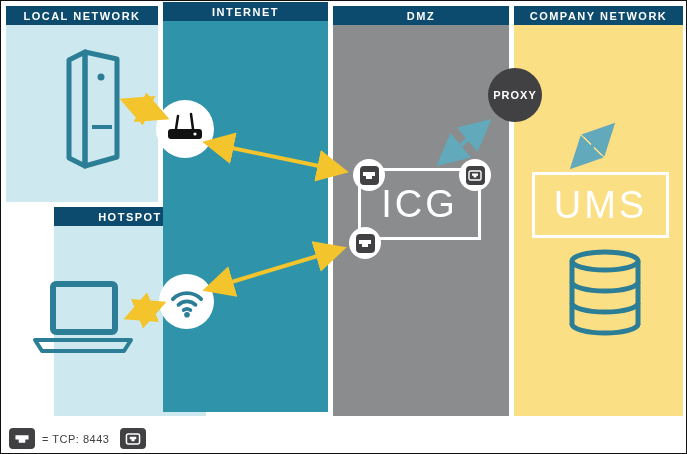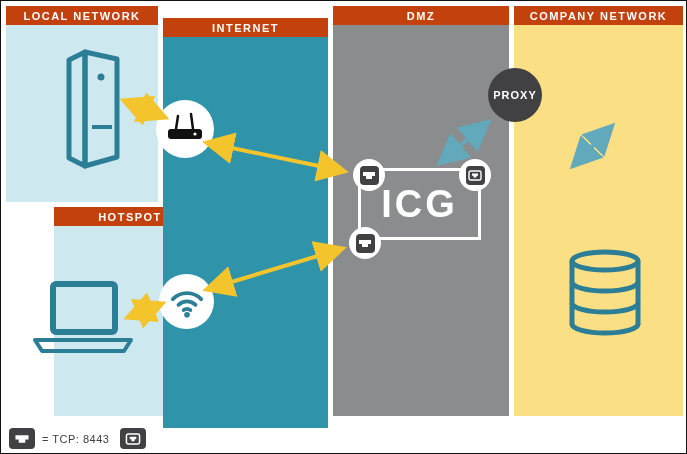--- a/index.html
+++ b/index.html
@@ -1,32 +1,32 @@
 <!DOCTYPE html>
 <html><head>
 <meta charset="utf-8">
 <style>
   html,body { margin:0; padding:0; background:#fff; font-family:"Liberation Sans", sans-serif; }
   #canvas { position:relative; width:687px; height:454px; background:#fff;
             border:1px solid #111; box-sizing:border-box; overflow:hidden; }
 
   .panel { position:absolute; }
-  .panel-header { height:19px; background:#c2410c; color:#fff; font-size:11px; font-weight:bold;
+  .panel-header { height:19px; background:#0c4a6e; color:#fff; font-size:11px; font-weight:bold;
                   letter-spacing:1.5px; display:flex; align-items:center; justify-content:center; }
   .panel-body { position:absolute; left:0; right:0; top:19px; bottom:0; }
   .bg-local   { background:#cde9ef; }
   .bg-teal    { background:#2f93aa; }
   .bg-gray    { background:#8a8c8e; }
   .bg-yellow  { background:#fbdf84; }
 
   .circle-badge { position:absolute; border-radius:50%; background:#fff;
                   display:flex; align-items:center; justify-content:center; }
 
   .node-box { position:absolute; border:3px solid #fff; display:flex; align-items:center;
-              justify-content:center; color:#fff; font-size:38px; letter-spacing:3px;font-weight:bold; }
+              justify-content:center; color:#fff; font-size:38px; letter-spacing:3px; }
 
   .proxy-circle { position:absolute; border-radius:50%; background:#414042; color:#fff;
                   font-size:11px; font-weight:bold; letter-spacing:1px;
                   display:flex; align-items:center; justify-content:center; }
 
   .port { position:absolute; width:32px; height:32px; border-radius:50%; background:#fff;
           display:flex; align-items:center; justify-content:center; }
   .port-chip { width:19px; height:19px; background:#414042; border-radius:4px;
                display:flex; align-items:center; justify-content:center; }
 
@@ -46,21 +46,21 @@
   <div class="panel" style="left:5px; top:5px; width:152px; height:196px;">
     <div class="panel-header">LOCAL NETWORK</div>
     <div class="panel-body bg-local"></div>
   </div>
 
   <div class="panel" style="left:5px; top:206px; width:152px; height:209px;margin-left:48px;">
     <div class="panel-header">HOTSPOT</div>
     <div class="panel-body bg-local"></div>
   </div>
 
-  <div class="panel" style="left:162px; top:17px; width:165px; height:410px;">
+  <div class="panel" style="left:162px; top:1px; width:165px; height:410px;">
     <div class="panel-header">INTERNET</div>
     <div class="panel-body bg-teal"></div>
   </div>
 
   <div class="panel" style="left:332px; top:5px; width:176px; height:410px;">
     <div class="panel-header">DMZ</div>
     <div class="panel-body bg-gray"></div>
   </div>
 
   <div class="panel" style="left:513px; top:5px; width:169px; height:410px;">
@@ -122,20 +122,23 @@
       <svg width="14" height="11" viewBox="0 0 14 11">
         <polygon points="1,2 13,2 13,6 10,6 10,9 4,9 4,6 1,6" fill="#fff"></polygon>
       </svg>
     </span>
   </div>
 
   <div class="proxy-circle" style="left:487px; top:67px; width:54px; height:54px;text-align:right;">
     <span>PROXY</span>
   </div>
 
+  <div class="node-box" style="left:531px; top:171px; width:131px; height:60px;">
+    <span>UMS</span>
+  </div>
 
   <svg class="abs" style="left:564px; top:248px;" width="80" height="88" viewBox="0 0 80 88">
     <ellipse cx="40" cy="12" rx="33" ry="9" fill="none" stroke="#2b7e96" stroke-width="5"></ellipse>
     <path d="M7,12 V76" fill="none" stroke="#2b7e96" stroke-width="5"></path>
     <path d="M73,12 V76" fill="none" stroke="#2b7e96" stroke-width="5"></path>
     <path d="M7,33 a33,9 0 0 0 66,0" fill="none" stroke="#2b7e96" stroke-width="5"></path>
     <path d="M7,54 a33,9 0 0 0 66,0" fill="none" stroke="#2b7e96" stroke-width="5"></path>
     <path d="M7,75 a33,9 0 0 0 66,0" fill="none" stroke="#2b7e96" stroke-width="5"></path>
   </svg>
 

